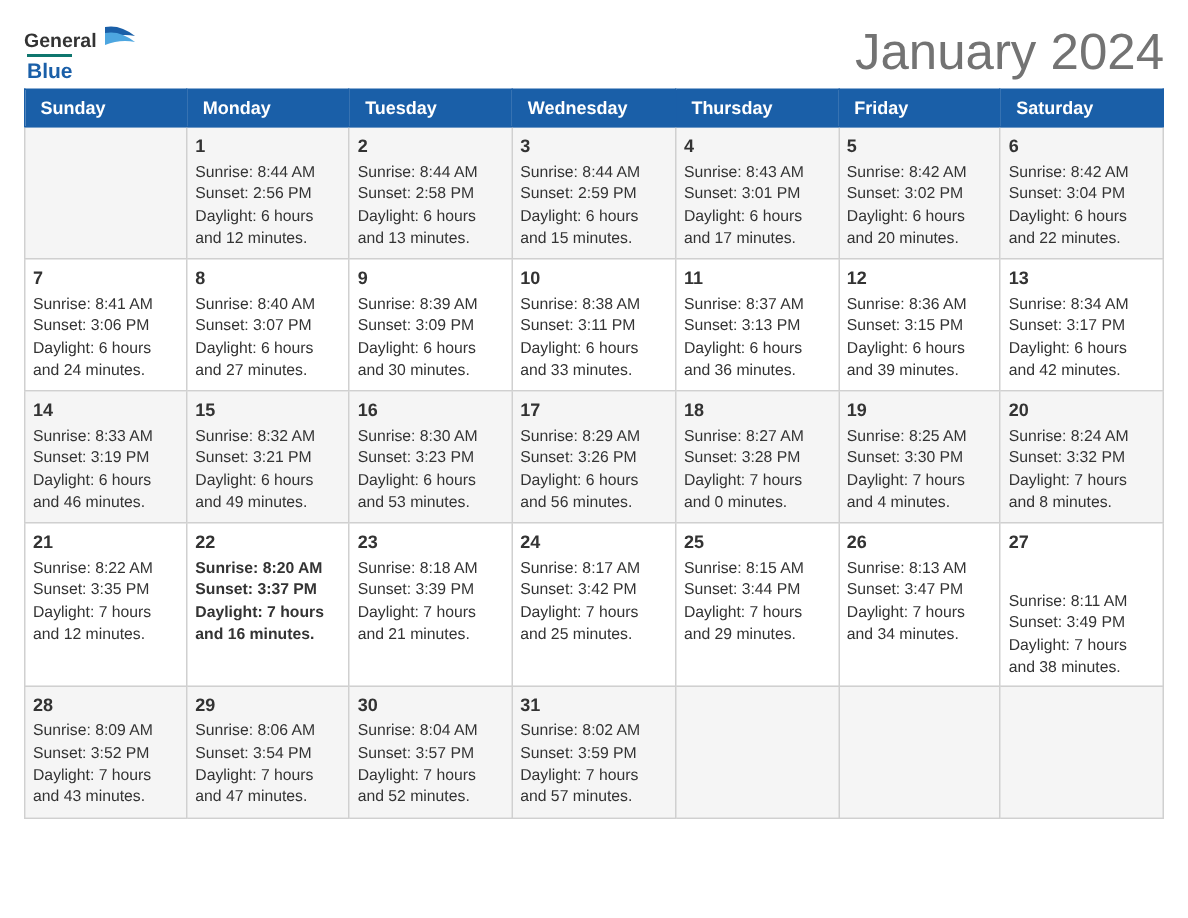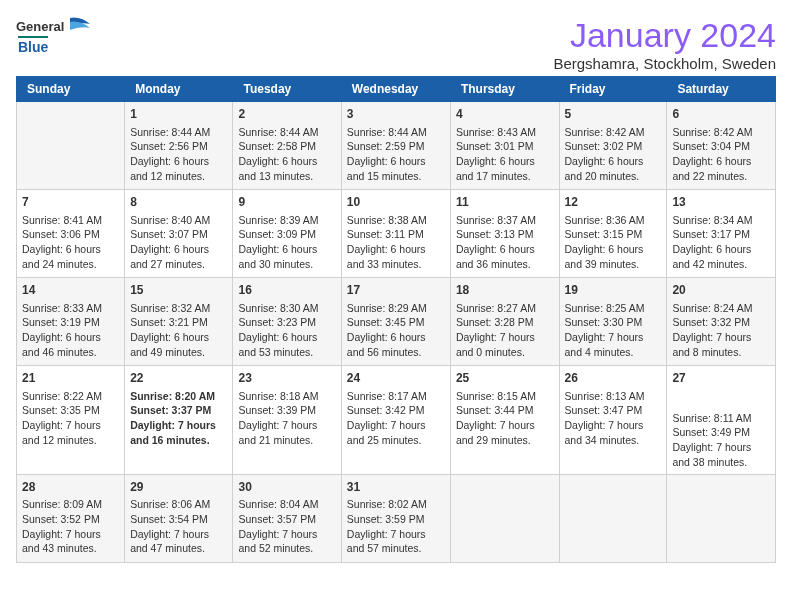--- a/index.html
+++ b/index.html
@@ -19,21 +19,21 @@
     .logo {
       display: flex;
       align-items: center;
     }
     .logo-text-general { font-size: 13px; font-weight: bold; color: #333; }
     .logo-text-blue { font-size: 13px; font-weight: bold; color: #1a5fa8; }
     .title-block { text-align: right; }
     .calendar-title {
       font-size: 34px;
       font-weight: normal;
-      color: #8b5cf6;
+      color: #737373;
     }
     .calendar-subtitle {
       font-size: 15px;
       color: #333;
     }
     table {
       width: 100%;
       border-collapse: collapse;
       font-size: 11px;
     }
@@ -89,21 +89,20 @@
           <path d="M4 6 Q14 4 24 12 Q14 10 4 14 Z" fill="#4da6e0"></path>
         </svg>
       </div>
       <div style="display:flex; align-items:center; align-self:flex-start; margin-left:2px;">
         <span class="logo-text-blue" style="color:#1a5fa8; font-size:14px; font-weight:bold; border-top: 2px solid #0f766e; padding-top:1px;">Blue</span>
       </div>
     </div>
   </div>
   <div class="title-block">
     <div class="calendar-title">January 2024</div>
-    <div class="calendar-subtitle">Bergshamra, Stockholm, Sweden</div>
   </div>
 </div>
 
 <table>
   <thead>
     <tr id="header-row">
         <th>Sunday</th>
         <th>Monday</th>
         <th>Tuesday</th>
         <th>Wednesday</th>
@@ -227,21 +226,21 @@
         <td>
           <span class="day-number">16</span>
           <div class="day-info" style="white-space: pre-line;">Sunrise: 8:30 AM
 Sunset: 3:23 PM
 Daylight: 6 hours
 and 53 minutes.</div>
         </td>
         <td>
           <span class="day-number">17</span>
           <div class="day-info" style="white-space: pre-line;">Sunrise: 8:29 AM
-Sunset: 3:45 PM
+Sunset: 3:26 PM
 Daylight: 6 hours
 and 56 minutes.</div>
         </td>
         <td>
           <span class="day-number">18</span>
           <div class="day-info" style="white-space: pre-line;">Sunrise: 8:27 AM
 Sunset: 3:28 PM
 Daylight: 7 hours
 and 0 minutes.</div>
         </td>

